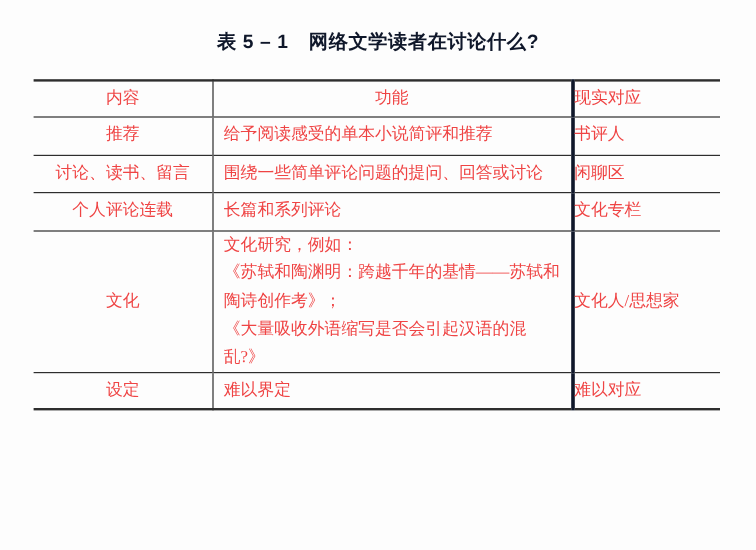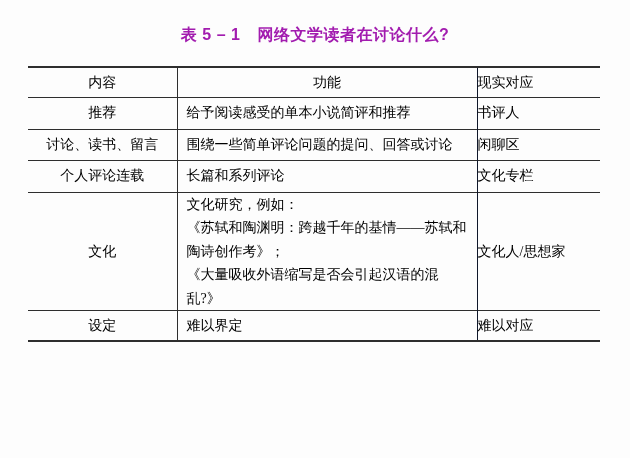--- a/index.html
+++ b/index.html
@@ -14,21 +14,21 @@
   }
   .title {
     position: absolute;
     top: 25px;
     left: 0;
     width: 630px;
     text-align: center;
     font-family: "Liberation Sans", "DejaVu Sans", sans-serif;
     font-weight: 700;
     font-size: 16px;
-    color: #a21caf;
+    color: #0f172a;
     letter-spacing: 0.5px;
   }
   .title .title-num { margin-right: 17px; }
   table.booktable {
     position: absolute;
     top: 66px;
     left: 28px;
     width: 572px;
     border-collapse: collapse;
     table-layout: fixed;
@@ -38,33 +38,33 @@
   col.col1 { width: 149px; }
   col.col2 { width: 300px; }
   col.col3 { width: 123px; }
   .booktable th, .booktable td {
     font-weight: 400;
     font-size: 14px;
     line-height: 23.5px;
     padding: 0;
     vertical-align: middle;
     white-space: pre-line;
-    color: #000000;
+    color: #ef4444;
   }
   .booktable tr:not(:first-child) th,
   .booktable tr:not(:first-child) td {
     border-top: 1.5px solid #2e2e2e;
   }
   .booktable .c1 { text-align: center; }
   .booktable .c2 {
     text-align: left;
     padding-left: 9px;
     padding-right: 4px;
     border-left: 1px solid #2e2e2e;
-    border-right: 1px solid #0f172a;
+    border-right: 3px solid #0f172a;
     font-family: Liberation Serif, serif;
   }
   .booktable th.c2 { text-align: center; padding-left: 0; padding-right: 0; }
   .booktable .c3 { text-align: left; }
   tr.h-header { height: 30px; }
   tr.h-r0 { height: 57px; }
   tr.h-r1 { height: 32px; }
   tr.h-r2 { height: 32px; }
   tr.h-r3 { height: 31px; }
   tr.h-r4 { height: 31px; }

